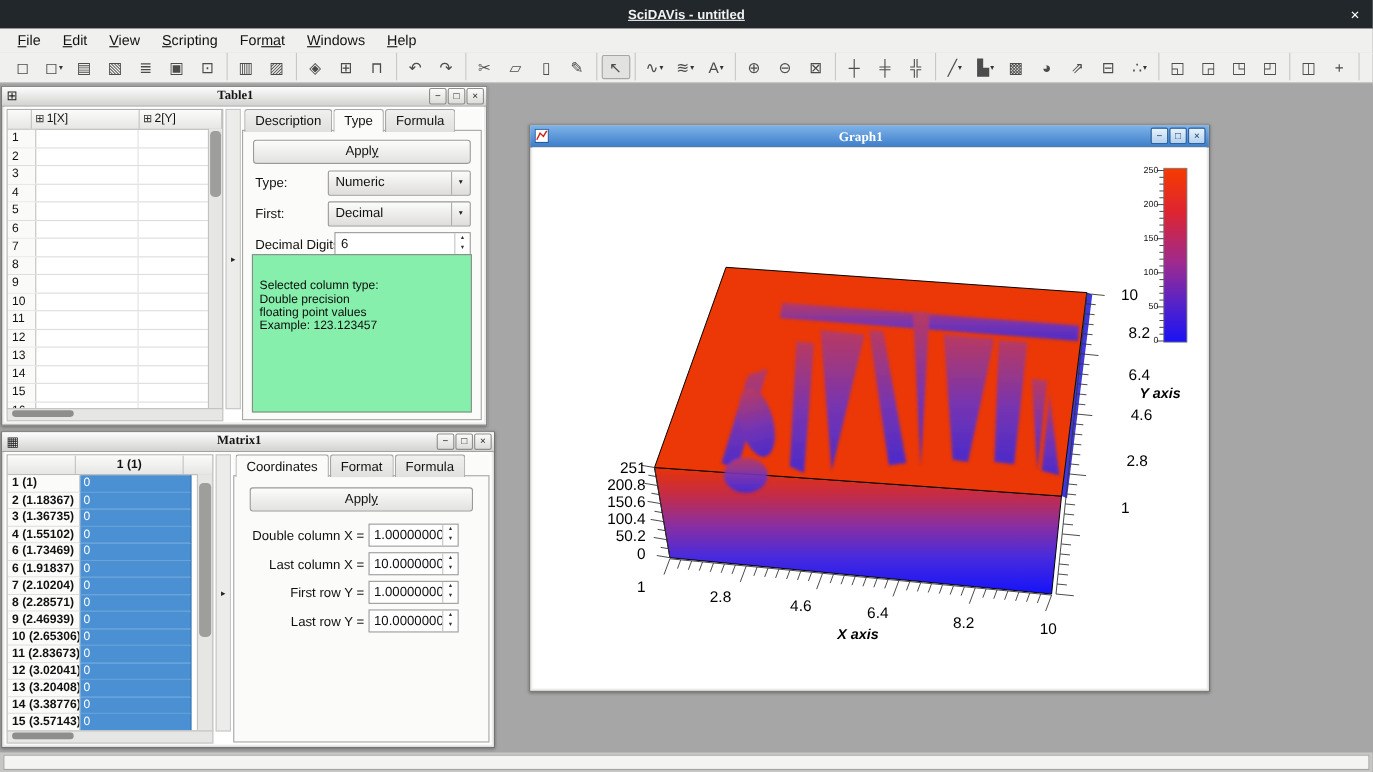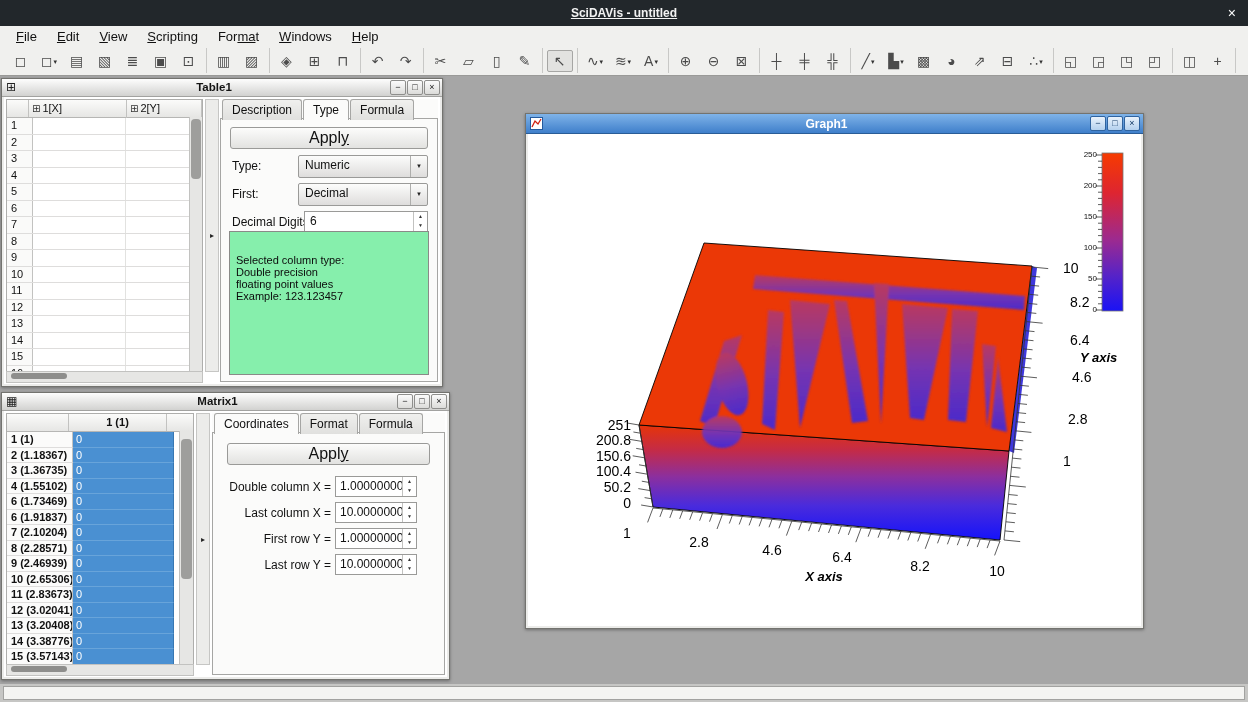--- a/index.html
+++ b/index.html
@@ -18,21 +18,21 @@
   .tbi.act{background:#e2e2e0;border-color:#a6a6a4;}
   .tbi .g{pointer-events:none;}
   .tbi .dd{font-size:7px;color:#333;vertical-align:2px;margin-left:1px;}
   .statusbar{position:absolute;bottom:0;left:0;right:0;height:18px;background:#c6c6c4;}
   .status-inner{position:absolute;left:3px;right:3px;top:2px;bottom:2px;background:#f4f4f2;border:1px solid #a2a2a0;font-size:11px;padding-left:5px;}
   .mdi{position:absolute;top:76px;left:0;right:0;bottom:18px;background:#a6a6a6;}
   
   .win{position:absolute;background:#ececea;border:1px solid #73736f;box-shadow:0 1px 3px rgba(0,0,0,.35);}
   .wtb{height:17px;background:linear-gradient(#fdfdfd,#d2d2d0);border-bottom:1px solid #a2a2a0;position:relative;}
   .wicon{position:absolute;left:4px;top:1px;font-size:12px;color:#222;}
-  .wtitle{position:absolute;left:0;right:16px;top:2px;text-align:center;font-size:11.5px;font-weight:bold;color:#141414;}
+  .wtitle{position:absolute;left:0;right:16px;top:2px;text-align:center;font-size:11.5px;font-weight:bold;color:#141414;font-family:Liberation Serif, serif;}
   .wbtns{position:absolute;right:2px;top:1px;}
   .wbtn{display:inline-block;width:14px;height:13px;background:linear-gradient(#fbfbfb,#dcdcda);border:1px solid #8e8e8c;border-radius:2px;font-size:9px;line-height:12px;text-align:center;color:#222;margin-left:1px;vertical-align:top;}
   .wbody{position:absolute;left:2px;right:2px;top:18px;bottom:2px;background:#fff;}
   
   .sheet{position:absolute;left:2px;top:2px;border:1px solid #aeaeac;background:#fff;overflow:hidden;}
   .shead{height:17px;display:flex;background:linear-gradient(#fbfbfa,#e6e6e4);border-bottom:1px solid #b6b6b4;}
   .corner{width:21px;border-right:1px solid #c2c2c0;}
   .hwrap{display:flex;flex:1;}
   .hc{font-size:11px;padding:2px 2px 16px 3px;border-right:1px solid #c2c2c0;white-space:nowrap;overflow:hidden;}
   .hc.c1{width:92px;}
@@ -46,21 +46,21 @@
   .vthumb{position:absolute;left:1px;right:1px;background:#9e9e9c;border-radius:4px;}
   .hsb{position:absolute;left:2px;bottom:1px;height:10px;background:#e6e6e4;border:1px solid #c2c2c0;}
   .hthumb{position:absolute;top:1px;height:6px;left:4px;width:56px;background:#8e8e8c;border-radius:3px;}
   .exp{position:absolute;top:2px;width:12px;background:#ececea;border:1px solid #c6c6c4;display:flex;align-items:center;justify-content:center;font-size:8px;color:#222;}
   
   .panel{position:absolute;top:2px;bottom:2px;background:#fbfbfa;}
   .tabs{height:20px;display:flex;padding-left:2px;position:relative;z-index:2;}
   .tab{padding:3px 9px 0;font-size:12px;height:17px;border:1px solid #a6a6a4;border-bottom:none;border-radius:3px 3px 0 0;background:linear-gradient(#f0f0ee,#e0e0de);margin-right:1px;color:#111;white-space:nowrap;}
   .tab.act{background:#fbfbfa;}
   .tframe{position:absolute;left:0;right:0;top:19px;bottom:0;border:1px solid #a6a6a4;background:#fbfbfa;}
-  .applybtn{margin:8px 9px 6px;height:20px;border:1px solid #9a9a98;border-radius:3px;background:linear-gradient(#fcfcfb,#e2e2e0);font-size:16px;text-align:center;line-height:19px;}
+  .applybtn{margin:8px 9px 6px;height:20px;border:1px solid #9a9a98;border-radius:3px;background:linear-gradient(#fcfcfb,#e2e2e0);font-size:12px;text-align:center;line-height:19px;}
   .frow{position:relative;height:24px;margin:4px 9px;}
   .flabel{position:absolute;left:2px;top:4px;font-size:12px;}
   .combo{position:absolute;right:0;top:0;width:122px;height:19px;border:1px solid #9a9a98;border-radius:2px;background:linear-gradient(#fcfcfb,#dedddc);font-size:12px;padding:2px 0 0 6px;}
   .combo .arr{position:absolute;right:0;top:0;width:17px;height:100%;border-left:1px solid #aeaeac;text-align:center;font-size:6px;padding-top:7px;color:#222;box-sizing:border-box;}
   .spinbox{position:absolute;right:0;top:0;width:122px;height:19px;border:1px solid #9a9a98;background:#fff;font-size:12px;}
   .spinval{display:block;margin:2px 16px 0 5px;white-space:nowrap;overflow:hidden;}
   .arrs{position:absolute;right:0;top:0;width:13px;height:100%;border-left:1px solid #c2c2c0;text-align:center;}
   .arrs span{display:block;font-size:5px;line-height:9px;color:#333;}
   .infobox{position:absolute;left:8px;right:8px;top:112px;bottom:6px;background:#86efac;border:1px solid #8a8a88;padding:22px 6px;font-size:11px;line-height:12px;color:#0c0c0c;}
   
@@ -382,21 +382,21 @@
                     <span>▼</span>
                   </span>
                 </span>
             </div>
             </div>
         </div>
       </div>
     </div>
   </div>
 
-  <div class="win graph" style="left:481px;top:37px;width:617px;height:514px;margin-left:44px;">
+  <div class="win graph" style="left:481px;top:37px;width:617px;height:514px;">
     <div class="wtb">
       <svg class="gicon" width="13" height="13">
           <rect x="0.5" y="0.5" width="12" height="12" fill="#fff" stroke="#245a9e"></rect>
           <path d="M2,10 L5,4 L8,7 L11,2" stroke="#d02010" stroke-width="1.3" fill="none"></path>
         </svg>
       <span class="wtitle">Graph1</span>
       <span class="wbtns"><span class="wbtn">−</span><span class="wbtn">□</span><span class="wbtn">×</span></span>
     </div>
     <div class="wbody">
       <svg class="plotsvg" viewBox="0 0 613 492" width="613" height="492">

